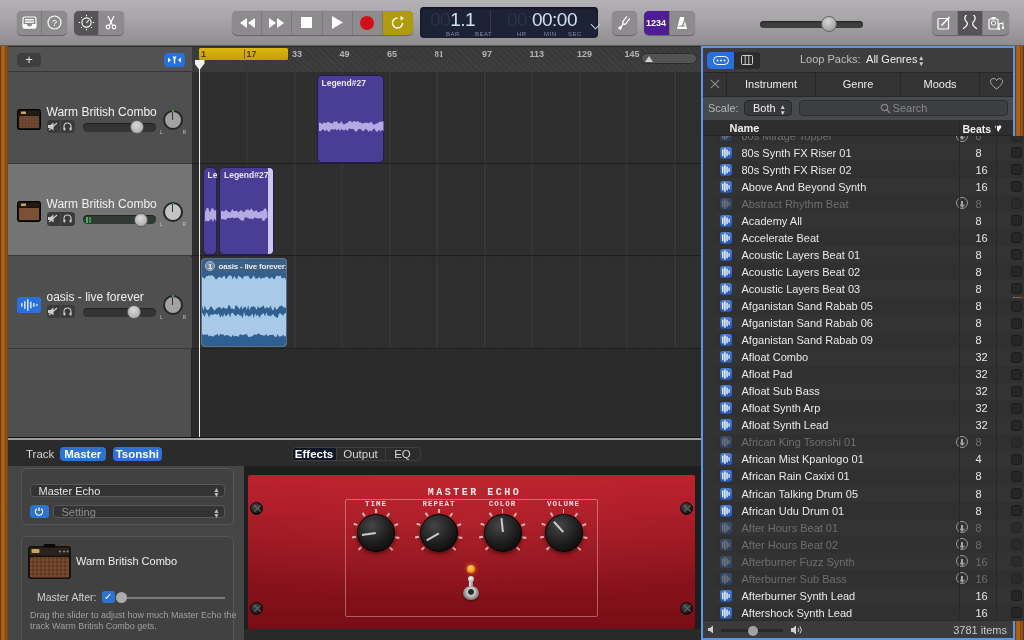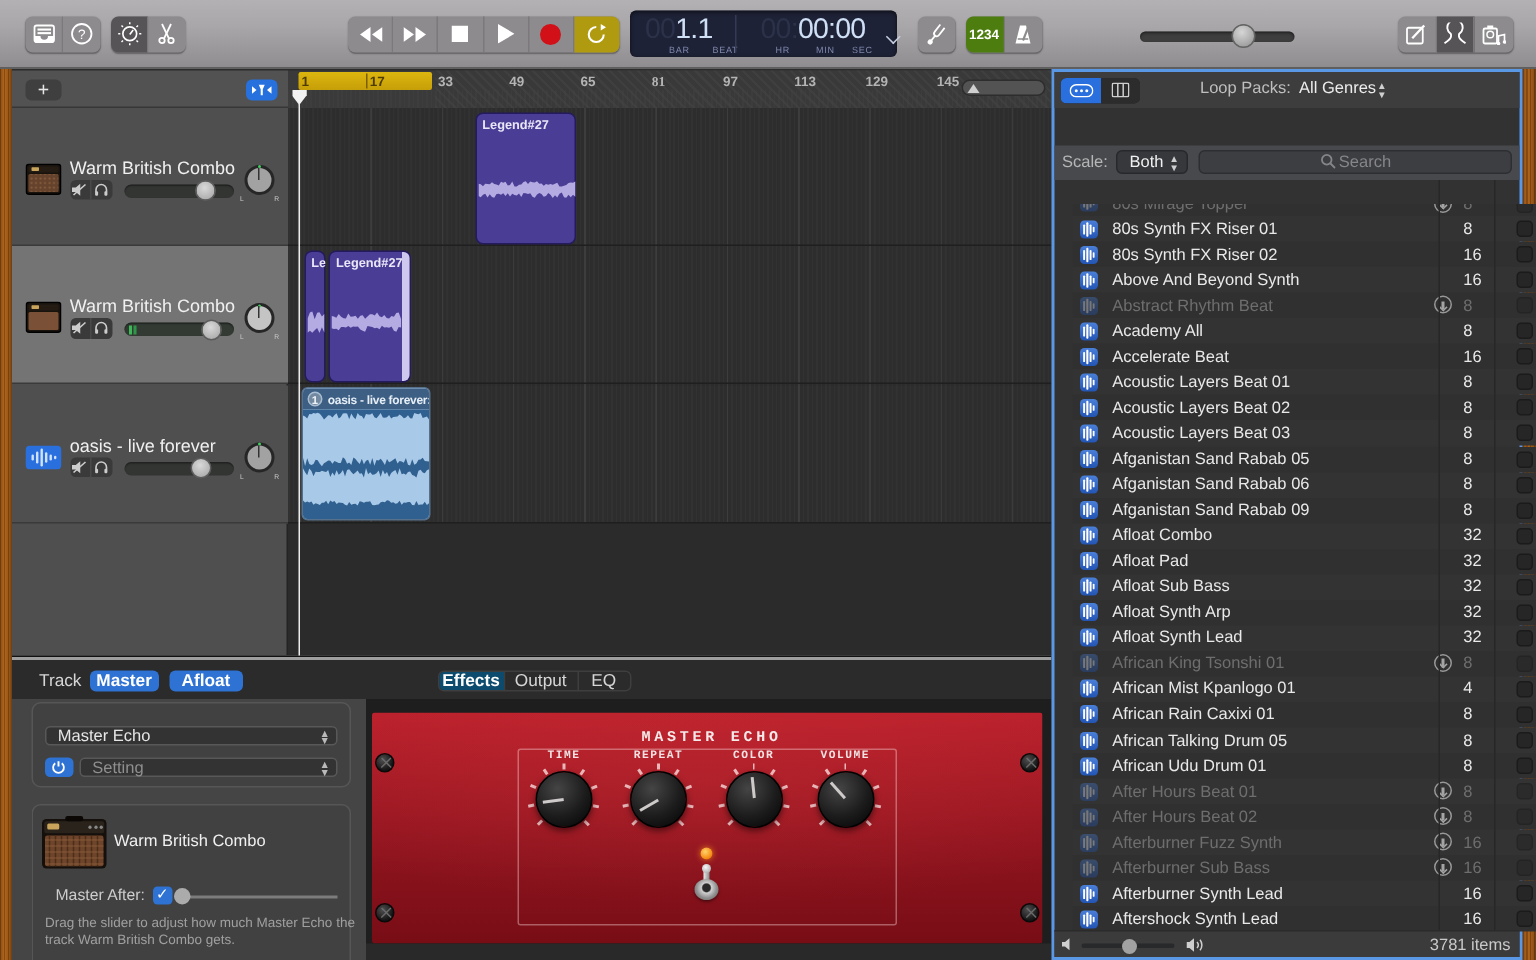--- a/index.html
+++ b/index.html
@@ -121,21 +121,21 @@
 #lpvol .k { position:absolute; left:27px; top:-3.5px; width:10px; height:10px; border-radius:50%; background:#a2a2a2; }
 
 
 #splitter { position:absolute; left:8px; top:437px; width:693px; height:3px; background:#9e9e9e; border-top:1px solid #111; }
 #bphead { position:absolute; left:8px; top:440px; width:693px; height:26px; background:#2b2b2b; }
 .bbtn { position:absolute; top:7px; height:13.5px; border-radius:4px; background:#2e72d4; color:#fff; font-size:11.5px; font-weight:bold; text-align:center; padding-top:0.5px; }
 .btxt { position:absolute; top:8px; font-size:11.5px; color:#d6d6d6; }
 #segfx { position:absolute; left:283.5px; top:6.5px; width:129px; height:14.5px; border:1px solid #3e3e3e; border-radius:4px; display:flex; }
 #segfx div { display:flex; align-items:center; justify-content:center; font-size:11.5px; color:#d6d6d6; border-right:1px solid #3e3e3e; }
 #segfx div:last-child { border-right:none; }
-#segfx .on { background:#0c4a6e; color:#fff; font-weight:bold; border-radius:3px 0 0 3px; }
+#segfx .on { background:#0f172a; color:#fff; font-weight:bold; border-radius:3px 0 0 3px; }
 
 #leftpane { position:absolute; left:8px; top:466px; width:235.5px; height:174px; background:#454545; }
 .lpbox { position:absolute; left:13px; width:212.5px; background:#414141; border:1px solid #565656; border-radius:6px; }
 .dd { position:absolute; background:#333333; border:1px solid #585858; border-radius:3.5px; color:#e6e6e6; font-size:11px; }
 #pwr { position:absolute; left:21.5px; top:38.5px; width:19.5px; height:13.5px; background:#2e72d4; border-radius:3.5px; display:flex; align-items:center; justify-content:center; }
 #ampthumb { position:absolute; left:19px; top:77px; width:45px; height:38px; }
 #wbc2 { position:absolute; left:68px; top:88.5px; font-size:11px; color:#f0f0f0; }
 #mecho { position:absolute; left:29px; top:125px; font-size:10.5px; color:#cdcdcd; }
 #mchk { position:absolute; left:94px; top:124.5px; width:12.5px; height:12.5px; background:#2e72d4; border-radius:3px; color:#fff; font-size:10px; text-align:center; line-height:12px; }
 #msl { position:absolute; left:110px; top:131px; width:107px; height:1.5px; background:#7c7c7c; }
@@ -268,21 +268,21 @@
           <svg width="16" height="16" viewBox="0 0 16 16">
             <g stroke="#fff" stroke-width="1.2" fill="none" transform="rotate(38 8 8)">
               <path d="M6.2 1 L6.2 7 Q6.2 9 8 9 Q9.8 9 9.8 7 L9.8 1"></path>
               <path d="M8 9 L8 13.2"></path>
               <circle cx="8" cy="14.3" r="1.1" fill="#fff"></circle>
             </g>
           </svg>
         </div>
       </div>
   <div class="tbtn" style="left:643.5px; width:51.5px;">
-    <div class="tcell first" style="width:26px; background:#4d7c0f;">
+    <div class="tcell first" style="width:26px; background:#4c1d95;">
           <span style="color:#fff;font-size:9px;font-weight:bold;">1234</span>
         </div>
     <div class="tcell last" style="width:25.5px;">
           <svg width="14" height="14" viewBox="0 0 14 14">
             <path d="M5 1 L9 1 L12 13 L2 13 z" fill="#fff"></path>
             <line x1="7" y1="11" x2="10.5" y2="2" stroke="#8d8b8d" stroke-width="1.4"></line>
             <line x1="3.5" y1="10" x2="10.5" y2="10" stroke="#8d8b8d" stroke-width="0.9"></line>
           </svg>
         </div>
   </div>
@@ -503,21 +503,21 @@
       </svg>
 </div>
 
 <div id="phtri"></div>
 <div id="playhead"></div>
 
 <div id="splitter"></div>
 <div id="bphead">
   <div class="btxt" style="left:18px;">Track</div>
   <div class="bbtn" style="left:52px; width:45.5px;">Master</div>
-  <div class="bbtn" style="left:104.5px; width:49.5px;">Afloat</div>
+  <div class="bbtn" style="left:104.5px; width:49.5px;">Tsonshi</div>
   <div id="segfx">
         <div class="on" style="width:44px;">Effects</div>
         <div style="width:49px;">Output</div>
         <div style="width:34px;">EQ</div>
       </div>
 </div>
 
 <div id="leftpane">
   <div class="lpbox" style="top:2px; height:57px;"></div>
   <div class="lpbox" style="top:70px; height:104px; border-bottom:none; border-radius:6px 6px 0 0;"></div>
@@ -989,28 +989,51 @@
               <rect x="0.5" y="0.5" width="11" height="9" rx="1" fill="none" stroke="#cfcfcf" stroke-width="1"></rect>
               <line x1="4.2" y1="0.5" x2="4.2" y2="9.5" stroke="#cfcfcf" stroke-width="1"></line>
               <line x1="7.8" y1="0.5" x2="7.8" y2="9.5" stroke="#cfcfcf" stroke-width="1"></line>
             </svg>
           </div>
     </div>
     <div id="lppacks">Loop Packs:&nbsp; <b>All Genres</b></div>
         <span style="position:absolute;left:215px;top:6px;font-size:6.5px;color:#cfcfcf;">▲</span>
         <span style="position:absolute;left:215px;top:12px;font-size:6.5px;color:#cfcfcf;">▼</span>
   </div>
+  <div id="kwrow">
+    <div style="width:24px;">
+          <svg width="10" height="10" viewBox="0 0 10 10">
+            <g stroke="#8f8f8f" stroke-width="1.1">
+              <line x1="0.8" y1="0.8" x2="9.2" y2="9.2"></line>
+              <line x1="9.2" y1="0.8" x2="0.8" y2="9.2"></line>
+            </g>
+          </svg>
+        </div>
+    <div style="width:89px;">Instrument</div>
+    <div style="width:85px;">Genre</div>
+    <div style="width:79px;">Moods</div>
+    <div style="width:33px; border-right:none;">
+          <svg width="13" height="12" viewBox="0 0 13 12">
+            <path d="M6.5 11 C 2 7.5 0.5 5 0.5 3.4 C 0.5 1.8 1.8 0.5 3.4 0.5 C 4.7 0.5 5.9 1.3 6.5 2.5 C 7.1 1.3 8.3 0.5 9.6 0.5 C 11.2 0.5 12.5 1.8 12.5 3.4 C 12.5 5 11 7.5 6.5 11 z" fill="none" stroke="#b5b5b5" stroke-width="1"></path>
+          </svg>
+        </div>
+  </div>
   <div id="scalerow">
     <div class="lab">Scale:</div>
     <div id="bothdd">Both<span style="position:absolute;right:5px;top:2px;font-size:6.5px;color:#cfcfcf;">▲</span><span style="position:absolute;right:5px;top:7.5px;font-size:6.5px;color:#cfcfcf;">▼</span></div>
     <div id="searchf"><svg style="display:inline-block;vertical-align:-2px;margin-right:2px;" width="11" height="11" viewBox="0 0 11 11">
             <circle cx="4.5" cy="4.5" r="3.2" fill="none" stroke="#85858a" stroke-width="1.2"></circle>
             <line x1="7" y1="7" x2="10" y2="10" stroke="#85858a" stroke-width="1.2"></line>
           </svg>Search</div>
   </div>
+  <div id="thead">
+        <div class="n">Name</div>
+        <div class="b">Beats</div>
+        <div class="h">♥</div>
+      </div>
   <div id="lpbottom">
     <svg style="position:absolute;left:5px;top:4px;" width="9" height="9" viewBox="0 0 9 9">
           <path d="M0 3 h2 L5 0.5 V8.5 L2 6 H0 z" fill="#cfcfcf"></path>
         </svg>
     <div id="lpvol">
           <div class="k"></div>
         </div>
     <svg style="position:absolute;left:88px;top:4px;" width="13" height="10" viewBox="0 0 13 10">
           <path d="M0 3 h2 L5 0.5 V9.5 L2 7 H0 z" fill="#cfcfcf"></path>
           <path d="M7 3 a3 3 0 0 1 0 4 M9 1.5 a5.5 5.5 0 0 1 0 7" fill="none" stroke="#cfcfcf" stroke-width="1"></path>

